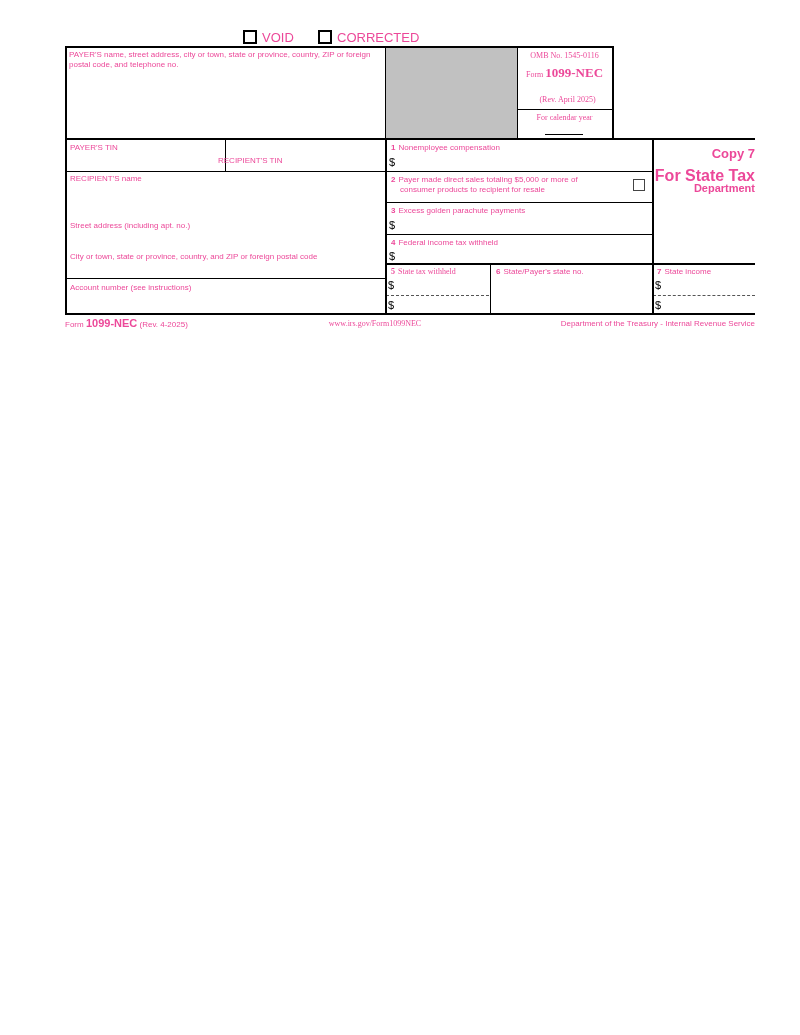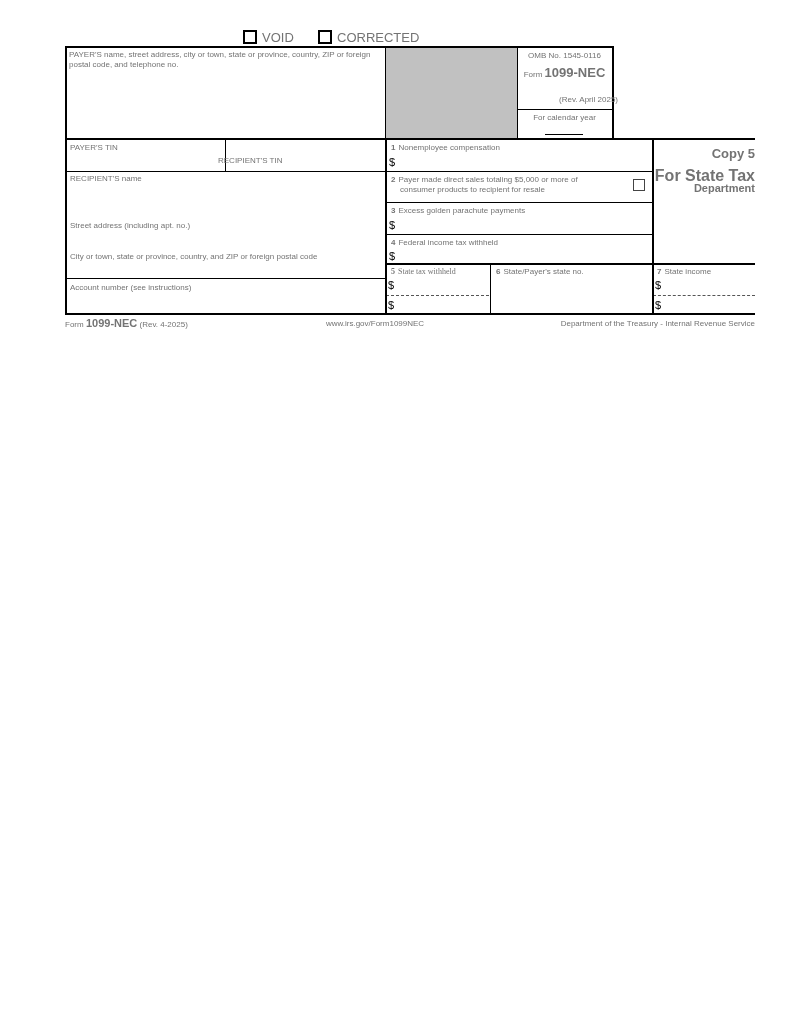--- a/index.html
+++ b/index.html
@@ -2,27 +2,27 @@
 <html><head>
 <meta charset="utf-8">
 <style>
   * { margin:0; padding:0; box-sizing:border-box; }
   html,body { background:#ffffff; }
   body { font-family:"Liberation Sans", sans-serif; color:#000; }
   #page { position:relative; width:800px; height:1035px; background:#fff; overflow:hidden; }
 
   .line   { position:absolute; background:#000; }
   .dashed { position:absolute; border-top:1px dashed #555; height:0; }
-  .txt    { position:absolute; font-size:8px; line-height:10px; color:#737373; white-space:nowrap; }
+  .txt    { position:absolute; font-size:8px; line-height:10px; color:#ec4899; white-space:nowrap; }
   .wrap   { white-space:normal; }
   .dollar { position:absolute; font-size:11px; line-height:12px; }
   .cb     { position:absolute; background:#fff; border:2px solid #000; }
   .cb-sm  { position:absolute; background:#fff; border:1px solid #444; }
   .shade  { position:absolute; }
-  .center { text-align:center; }
+  .center { text-align:center;font-family:Liberation Serif, serif; }
   .right  { text-align:right; }
   .boxnum { font-weight:bold; margin-right:3px; }
 </style>
 </head>
 <body>
 
 <div id="page">
 
   <div class="cb" style="left:243px; top:30px; width:14px; height:14px;"></div>
   <div class="txt" style="left:262px; top:31px; font-size:13px; line-height:13px;">VOID</div>
@@ -49,21 +49,21 @@
   <div class="line" style="left:385px; top:138px; width:2px; height:177px;"></div>
   <div class="line" style="left:517px; top:46px; width:1px; height:94px;"></div>
   <div class="line" style="left:612px; top:46px; width:2px; height:94px;"></div>
   <div class="line" style="left:652px; top:138px; width:2px; height:177px;"></div>
   <div class="line" style="left:490px; top:263px; width:1px; height:52px;"></div>
 
   <div class="txt wrap" style="left:69px; top:50px; width:316px;">PAYER'S name, street address, city or town, state or province, country, ZIP or foreign postal code, and telephone no.</div>
 
   <div class="txt center" style="left:517px; top:51px; width:95px;">OMB No. 1545-0116</div>
   <div class="txt center" style="left:513px; top:66px; width:103px; line-height:14px;"><span>Form</span> <span style="font-size:13px; font-weight:bold;">1099-NEC</span></div>
-  <div class="txt center" style="left:517px; top:95px; width:101px;text-align:right;">(Rev. April 2025)</div>
+  <div class="txt center" style="left:517px; top:95px; width:101px;">(Rev. April 2025)</div>
   <div class="txt center" style="left:517px; top:113px; width:95px;">For calendar year</div>
   <div class="line" style="left:545px; top:134px; width:38px; height:1px;"></div>
 
 
   <div class="txt" style="left:70px; top:143px;">PAYER'S TIN</div>
   <div class="txt" style="left:218px; top:143px;margin-top:13px;">RECIPIENT'S TIN</div>
 
   <div class="txt" style="left:70px; top:174px;">RECIPIENT'S name</div>
   <div class="txt" style="left:70px; top:221px;">Street address (including apt. no.)</div>
   <div class="txt" style="left:70px; top:252px;">City or town, state or province, country, and ZIP or foreign postal code</div>
@@ -83,21 +83,21 @@
   <div class="dollar" style="left:389px; top:250px;">$</div>
 
   <div class="txt" style="left:391px; top:267px;font-family:Liberation Serif, serif;"><span class="boxnum">5</span><span>State tax withheld</span></div>
   <div class="txt" style="left:496px; top:267px;"><span class="boxnum">6</span><span>State/Payer's state no.</span></div>
   <div class="txt" style="left:657px; top:267px;"><span class="boxnum">7</span><span>State income</span></div>
   <div class="dollar" style="left:388px; top:279px;">$</div>
   <div class="dollar" style="left:388px; top:299px;">$</div>
   <div class="dollar" style="left:655px; top:279px;">$</div>
   <div class="dollar" style="left:655px; top:299px;">$</div>
 
-  <div class="txt right" style="left:645px; top:147px; width:110px; font-size:13px; font-weight:bold; line-height:14px;">Copy 5</div>
+  <div class="txt right" style="left:645px; top:147px; width:110px; font-size:13px; font-weight:bold; line-height:14px;">Copy 7</div>
   <div class="txt right" style="left:645px; top:169px; width:110px; font-size:16px; font-weight:bold; line-height:13px;">For State Tax</div>
   <div class="txt right" style="left:645px; top:182px; width:110px; font-size:11px; font-weight:bold; line-height:13px;">Department</div>
 
   <div class="txt" style="left:65px; top:317px; line-height:12px;"><span>Form</span> <span style="font-size:11px; font-weight:bold;">1099-NEC</span> <span>(Rev. 4-2025)</span></div>
   <div class="txt center" style="left:290px; top:319px; width:170px;">www.irs.gov/Form1099NEC</div>
   <div class="txt right" style="left:500px; top:319px; width:255px;">Department of the Treasury - Internal Revenue Service</div>
 
 </div>
 
 </body></html>

